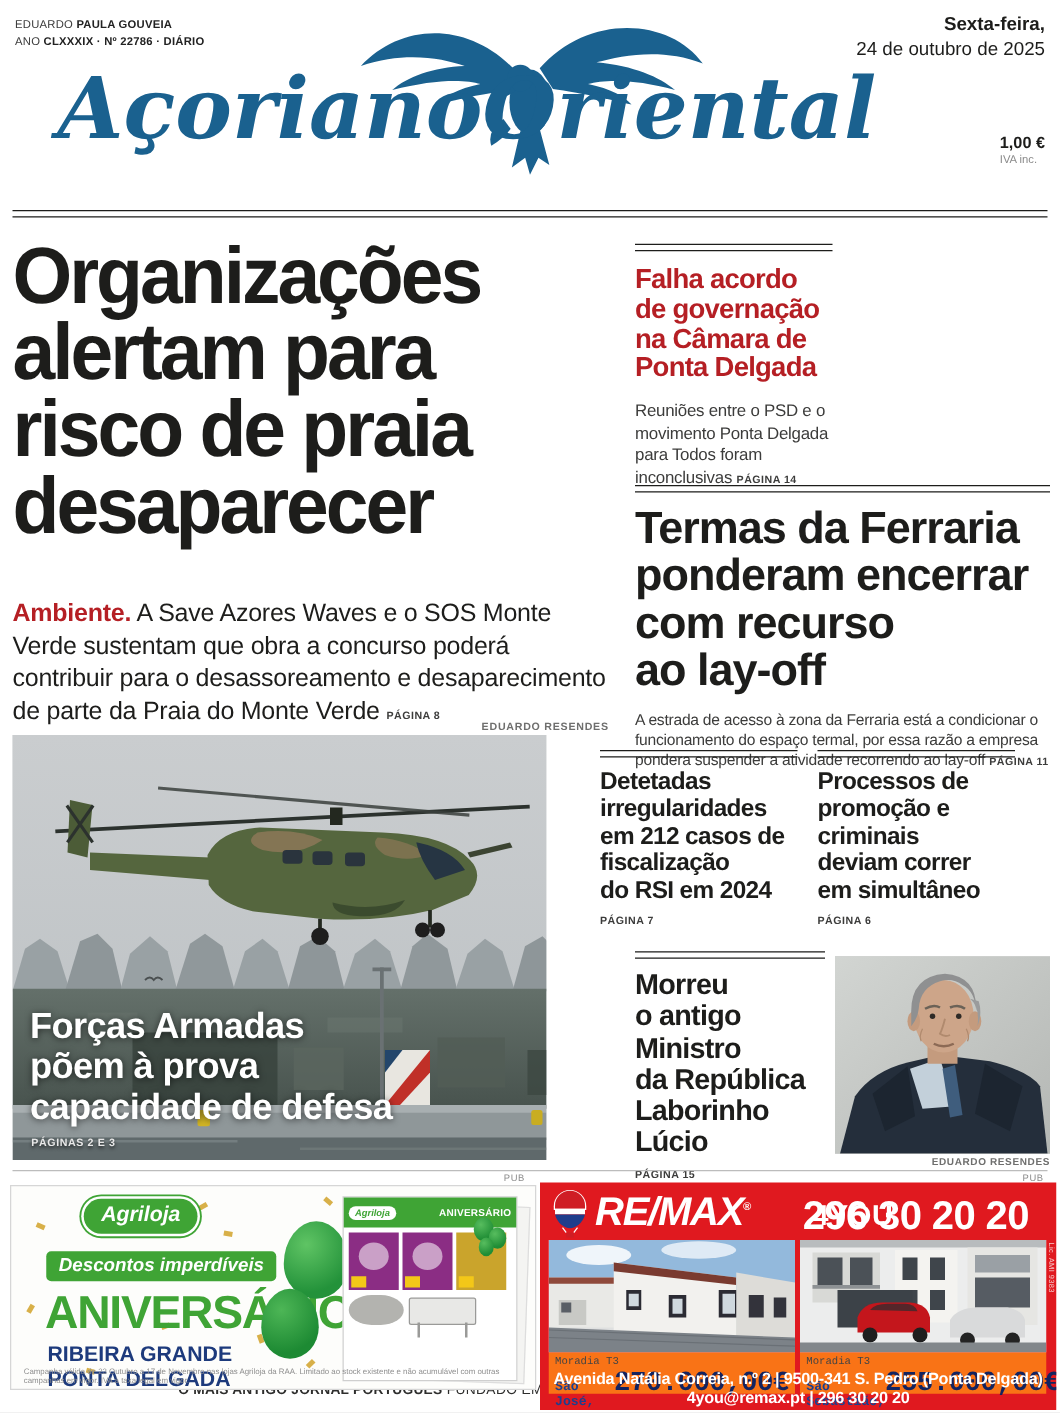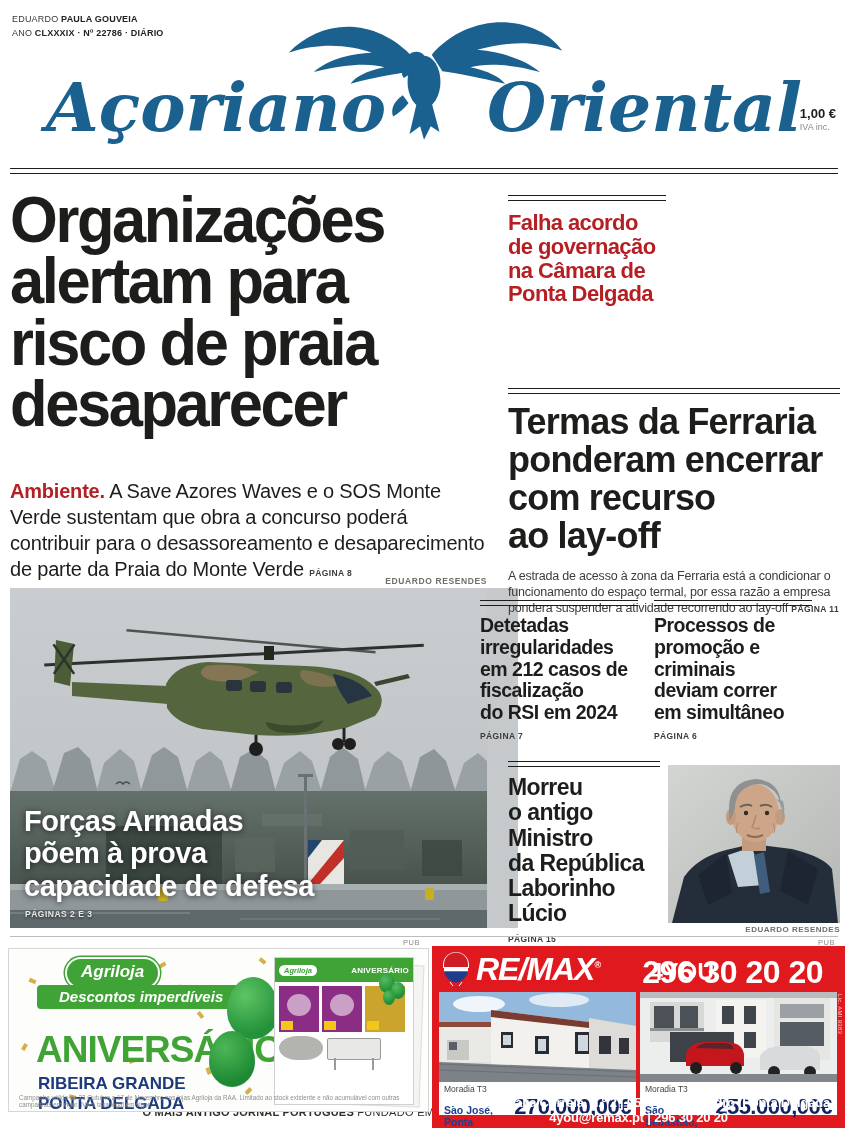--- a/index.html
+++ b/index.html
@@ -4,40 +4,40 @@
 <style>
   html,body{margin:0;padding:0;background:#e8e8e8;}
   .page{position:relative;width:848px;height:1130px;background:#fff;margin:0 auto;
         font-family:"Liberation Sans",sans-serif;color:#1d1d1b;overflow:hidden;}
   
   .hdr-meta{position:absolute;top:12px;left:12px;font-size:9px;color:#3a3a3a;line-height:1.6;letter-spacing:.2px;}
   .hdr-meta b{color:#222;}
   .hdr-date{position:absolute;top:10px;right:12px;text-align:right;font-size:15px;color:#1d1d1b;line-height:1.3;}
   .hdr-date .d1{font-weight:bold;}
   .eagle{position:absolute;left:50%;top:0;transform:translateX(-50%);width:290px;height:150px;}
-  .masthead{position:absolute;top:50px;left:0;right:0;display:flex;justify-content:space-between;
+  .masthead{position:absolute;top:50px;left:0;right:0;display:flex;
             padding:0 46px;font-family:"DejaVu Serif",serif;font-weight:bold;font-style:italic;
-            color:#1a618f;font-size:68px;line-height:1.1;margin-top:20px;}
+            color:#1a618f;font-size:68px;line-height:1.1;}
   .price{position:absolute;right:12px;top:106px;line-height:1.25;}
   .price .p1{font-size:13px;font-weight:800;}
   .price .p2{font-size:9px;color:#8a8a8a;}
   .tagline{position:absolute;bottom:12px;left:0;right:0;text-align:center;font-size:11px;color:#2e2e2d;letter-spacing:.3px;}
   .tagline b{letter-spacing:.2px;}
   .drule{height:4px;border-top:1px solid #1d1d1b;border-bottom:1px solid #1d1d1b;}
   .toprule{position:absolute;top:168px;left:10px;right:10px;}
   
   .h1{position:absolute;left:10px;top:190px;width:485px;font-size:64px;font-weight:800;
       letter-spacing:-2.5px;line-height:.96;white-space:pre-line;transform:scaleX(.96);transform-origin:left top;}
   .lead{position:absolute;left:10px;top:478px;width:480px;font-size:20px;line-height:1.3;color:#1d1d1b;letter-spacing:-.2px;}
   .kicker-red{color:#b51f24;font-weight:800;}
   .pageref{font-size:8.5px;font-weight:800;color:#3c3c3b;letter-spacing:.4px;}
   
   .photo-credit{position:absolute;left:10px;top:576px;width:477px;text-align:right;
                 font-size:8.5px;color:#6f6f6e;letter-spacing:.6px;font-weight:bold;}
-  .mainphoto{position:absolute;left:10px;top:588px;width:508px;height:340px;overflow:hidden;background:#c5c9cb;}
+  .mainphoto{position:absolute;left:10px;top:588px;width:427px;height:340px;overflow:hidden;background:#c5c9cb;}
   .caption{position:absolute;left:14px;bottom:26px;color:#fff;font-size:29px;font-weight:800;
            line-height:1.12;white-space:pre-line;text-shadow:0 1px 6px rgba(0,0,0,.6);letter-spacing:-.5px;}
   .caption-pages{position:absolute;left:15px;bottom:9px;color:#e8e8e8;font-size:8.5px;font-weight:800;
                  letter-spacing:.5px;text-shadow:0 1px 3px rgba(0,0,0,.7);}
   
   .row1{position:absolute;left:508px;top:195px;width:332px;display:flex;}
   .subcol{width:158px;}
   .red-head{margin-top:10px;font-size:22px;font-weight:800;color:#b51f24;line-height:1.08;
             white-space:pre-line;letter-spacing:-.6px;}
   .sm-para{margin-top:14px;font-size:13.5px;color:#3c3c3b;line-height:1.3;letter-spacing:-.2px;}
@@ -57,22 +57,22 @@
   .portrait-credit{position:absolute;right:0;top:164px;font-size:8px;color:#6f6f6e;font-weight:bold;letter-spacing:.5px;}
   
   .adrule{position:absolute;top:936px;left:10px;right:10px;border-top:1px solid #bcbcbc;}
   .publ{position:absolute;font-size:7.5px;color:#8b8b8b;top:938px;letter-spacing:.5px;}
   .publ.l{left:403px;}  .publ.r{right:13px;}
   .adA{position:absolute;left:8px;top:948px;width:419px;height:162px;border:1px solid #d6d6d6;
        background:#fdfdfb;overflow:hidden;}
   .aglogo{position:absolute;left:58px;top:10px;background:#3fa435;color:#fff;border-radius:16px;
           padding:3px 14px 5px;font-weight:800;font-style:italic;font-size:17px;
           box-shadow:0 0 0 2px #fff,0 0 0 3.5px #3fa435;}
-  .agbadge{position:absolute;left:28px;top:36px;background:#3fa435;color:#fff;border-radius:4px;
-           padding:3px 22px 4px;font-weight:800;font-style:italic;font-size:15px;}
+  .agbadge{position:absolute;left:28px;top:52px;background:#3fa435;color:#fff;border-radius:4px;
+           padding:3px 10px 4px;font-weight:800;font-style:italic;font-size:15px;}
   .agtitle{position:absolute;left:27px;top:80px;font-size:37px;font-weight:800;color:#3fa435;letter-spacing:-1px;}
   .aglocs{position:absolute;left:29px;top:125px;font-size:17px;font-weight:800;color:#1d3a7c;line-height:1.2;white-space:pre-line;}
   .agfine{position:absolute;left:10px;bottom:3px;right:10px;font-size:6.3px;color:#8f8f8f;}
   .balloon{position:absolute;border-radius:50% 50% 50% 50%/55% 55% 45% 45%;}
   .b1{left:218px;top:28px;width:52px;height:62px;background:radial-gradient(circle at 35% 30%,#5fc464,#23923a 70%);}
   .b2{left:200px;top:82px;width:46px;height:56px;background:radial-gradient(circle at 35% 30%,#4db656,#1d8a33 70%);}
   .confetti i{position:absolute;width:7px;height:4px;background:#d8b049;display:block;}
   .flyer-back{position:absolute;right:6px;top:14px;width:140px;height:140px;background:#f4f4f2;
               border:1px solid #ddd;transform:rotate(2deg);}
   .flyer{position:absolute;right:14px;top:8px;width:138px;height:146px;background:#fff;border:1px solid #cfcfcf;}
@@ -93,21 +93,21 @@
   .flyer-balloons span{position:absolute;border-radius:50%;background:radial-gradient(circle at 35% 30%,#57bd5e,#1f8d35 70%);}
   
   .adR{position:absolute;left:432px;top:946px;width:413px;height:182px;background:#e0191f;overflow:hidden;}
   .rx-head{position:absolute;left:44px;top:5px;color:#fff;font-weight:800;font-style:italic;font-size:32px;letter-spacing:-1px;}
   .rx-head sup{font-size:9px;font-style:normal;}
   .rx-sub{position:absolute;left:218px;top:13px;color:#fff;font-weight:800;font-size:23px;letter-spacing:.5px;}
   .rx-phone{position:absolute;right:22px;top:8px;color:#fff;font-weight:800;font-size:32px;letter-spacing:-.5px;}
   .rx-lic{position:absolute;right:2px;top:48px;color:#f6c9c9;font-size:6px;writing-mode:vertical-rl;letter-spacing:.3px;}
   .rx-photo{position:absolute;top:46px;width:197px;height:90px;overflow:hidden;background:#dfe0e0;}
   .rx-photo.pl{left:7px;} .rx-photo.pr{left:208px;}
-  .rx-strip{position:absolute;top:136px;width:197px;height:33px;background:#ffffff;padding:2px 5px;box-sizing:border-box;}
+  .rx-strip{position:absolute;top:136px;width:197px;height:33px;background:#f97316;padding:2px 5px;box-sizing:border-box;font-family:Liberation Mono, monospace;}
   .rx-strip.pl{left:7px;} .rx-strip.pr{left:208px;}
   .rx-type{font-size:8.5px;color:#444;}
   .rx-line{display:flex;justify-content:space-between;align-items:baseline;}
   .rx-loc{font-size:10.5px;font-weight:800;color:#1c3f8f;}
   .rx-price{font-size:22px;font-weight:800;color:#13235f;letter-spacing:-.5px;}
   .rx-ref{position:absolute;top:184px;width:197px;text-align:center;color:#fff;font-size:7.5px;}
   .rx-ref.pl{left:7px;} .rx-ref.pr{left:208px;}
   .rx-footer{position:absolute;bottom:3px;left:0;right:0;text-align:center;color:#fff;font-weight:800;font-size:13px;letter-spacing:-.2px;}
 </style>
 </head>
@@ -115,20 +115,24 @@
 
 <div class="page">
 
   <div class="hdr-meta">
     <div><span>EDUARDO</span>
          <b>PAULA GOUVEIA</b></div>
     <div><span>ANO</span>
          <b>CLXXXIX · Nº 22786 · DIÁRIO</b></div>
   </div>
 
+  <div class="hdr-date">
+    <div class="d1">Sexta-feira,</div>
+    <div>24 de outubro de 2025</div>
+  </div>
 
   <svg class="eagle" viewBox="0 0 300 150">
     <g fill="#1a618f">
       <path d="M140,58 C100,14 44,16 10,52 C45,40 76,45 96,52 C70,53 48,61 36,72 C70,63 96,63 109,67 C90,71 79,77 74,84 C100,77 121,74 133,72 Z"></path>
       <path d="M158,54 C198,8 266,12 293,50 C260,37 227,43 205,49 C236,52 257,61 270,72 C239,63 212,63 198,67 C217,71 228,77 234,84 C206,77 183,73 169,71 Z"></path>
       <ellipse cx="150" cy="82" rx="17" ry="27"></ellipse>
       <circle cx="142" cy="62" r="11"></circle>
       <path d="M133,66 q-9,5 -4,12 q5,-3 9,-5 Z"></path>
       <path d="M142,106 L135,136 L146,128 L150,142 L157,128 L166,134 L158,104 Z"></path>
       <path d="M128,96 q-14,10 -10,22 q10,-6 16,-14 Z"></path>
@@ -256,20 +260,24 @@
     <div class="caption-pages">PÁGINAS 2 E 3</div>
   </div>
 
   <div class="row1">
     <div class="subcol">
       <div class="drule"></div>
       <div class="red-head">Falha acordo
 de governação
 na Câmara de
 Ponta Delgada</div>
+      <div class="sm-para">
+        <span>Reuniões entre o PSD e o movimento Ponta Delgada para Todos foram inconclusivas</span>
+        <span class="pageref">PÁGINA 14</span>
+      </div>
     </div>
   </div>
 
   <div class="row2">
     <div class="drule"></div>
     <div class="big-head">Termas da Ferraria
 ponderam encerrar
 com recurso
 ao lay-off</div>
     <div class="sm-para">

